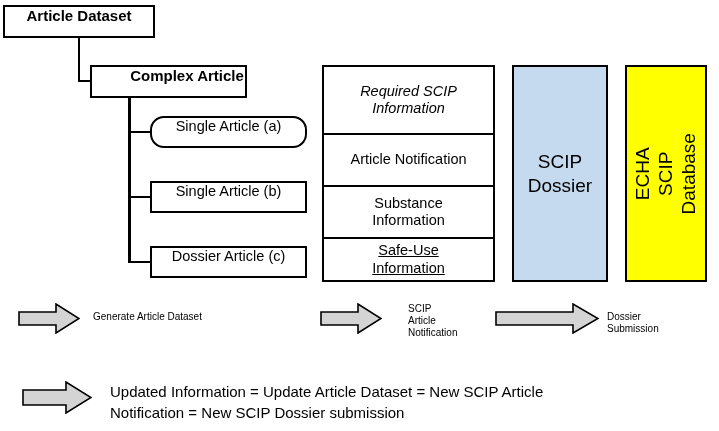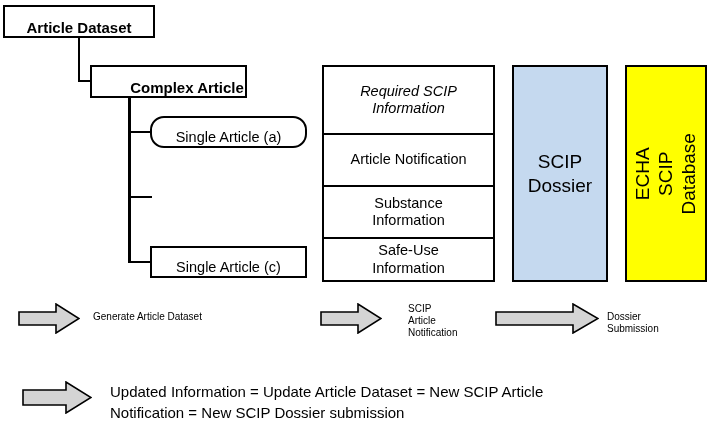--- a/index.html
+++ b/index.html
@@ -19,21 +19,21 @@
     overflow: hidden;
   }
 
   
   .box {
     position: absolute;
     box-sizing: border-box;
     border: 2px solid #000000;
     background: #ffffff;
     display: flex;
-    align-items: flex-end;
+    align-items: flex-start;
     justify-content: center;
     text-align: center;
     color: #000000;
     line-height: 1.15;
   }
   .box.bold {
     font-weight: bold;
   }
 
   
@@ -174,39 +174,42 @@
   </div>
 
   <div class="box bold" id="node-complex-article">
     <span>Complex Article</span>
   </div>
 
   <div class="box single-article" id="node-single-a">
     <span>Single Article (a)</span>
   </div>
 
+  <div class="box single-article" id="node-single-b">
+    <span>Single Article (b)</span>
+  </div>
 
   <div class="box single-article" id="node-single-c">
-    <span>Single Article (c)</span>
+    <span>Dossier Article (c)</span>
   </div>
 
   <div id="scip-table">
     <div class="trow head">
       <span style="white-space:pre-line;">Required SCIP
 Information</span>
     </div>
     <div class="trow r1">
       <span style="white-space:pre-line;">Article Notification</span>
     </div>
     <div class="trow r2">
       <span style="white-space:pre-line;text-align:center;">Substance
 Information</span>
     </div>
     <div class="trow r3">
-      <span style="white-space:pre-line;">Safe-Use
+      <span style="white-space:pre-line;text-decoration:underline;">Safe-Use
 Information</span>
     </div>
   </div>
 
   <div id="panel-dossier">
     <span style="white-space:pre-line;">SCIP
 Dossier</span>
   </div>
 
   <div id="panel-echa">

